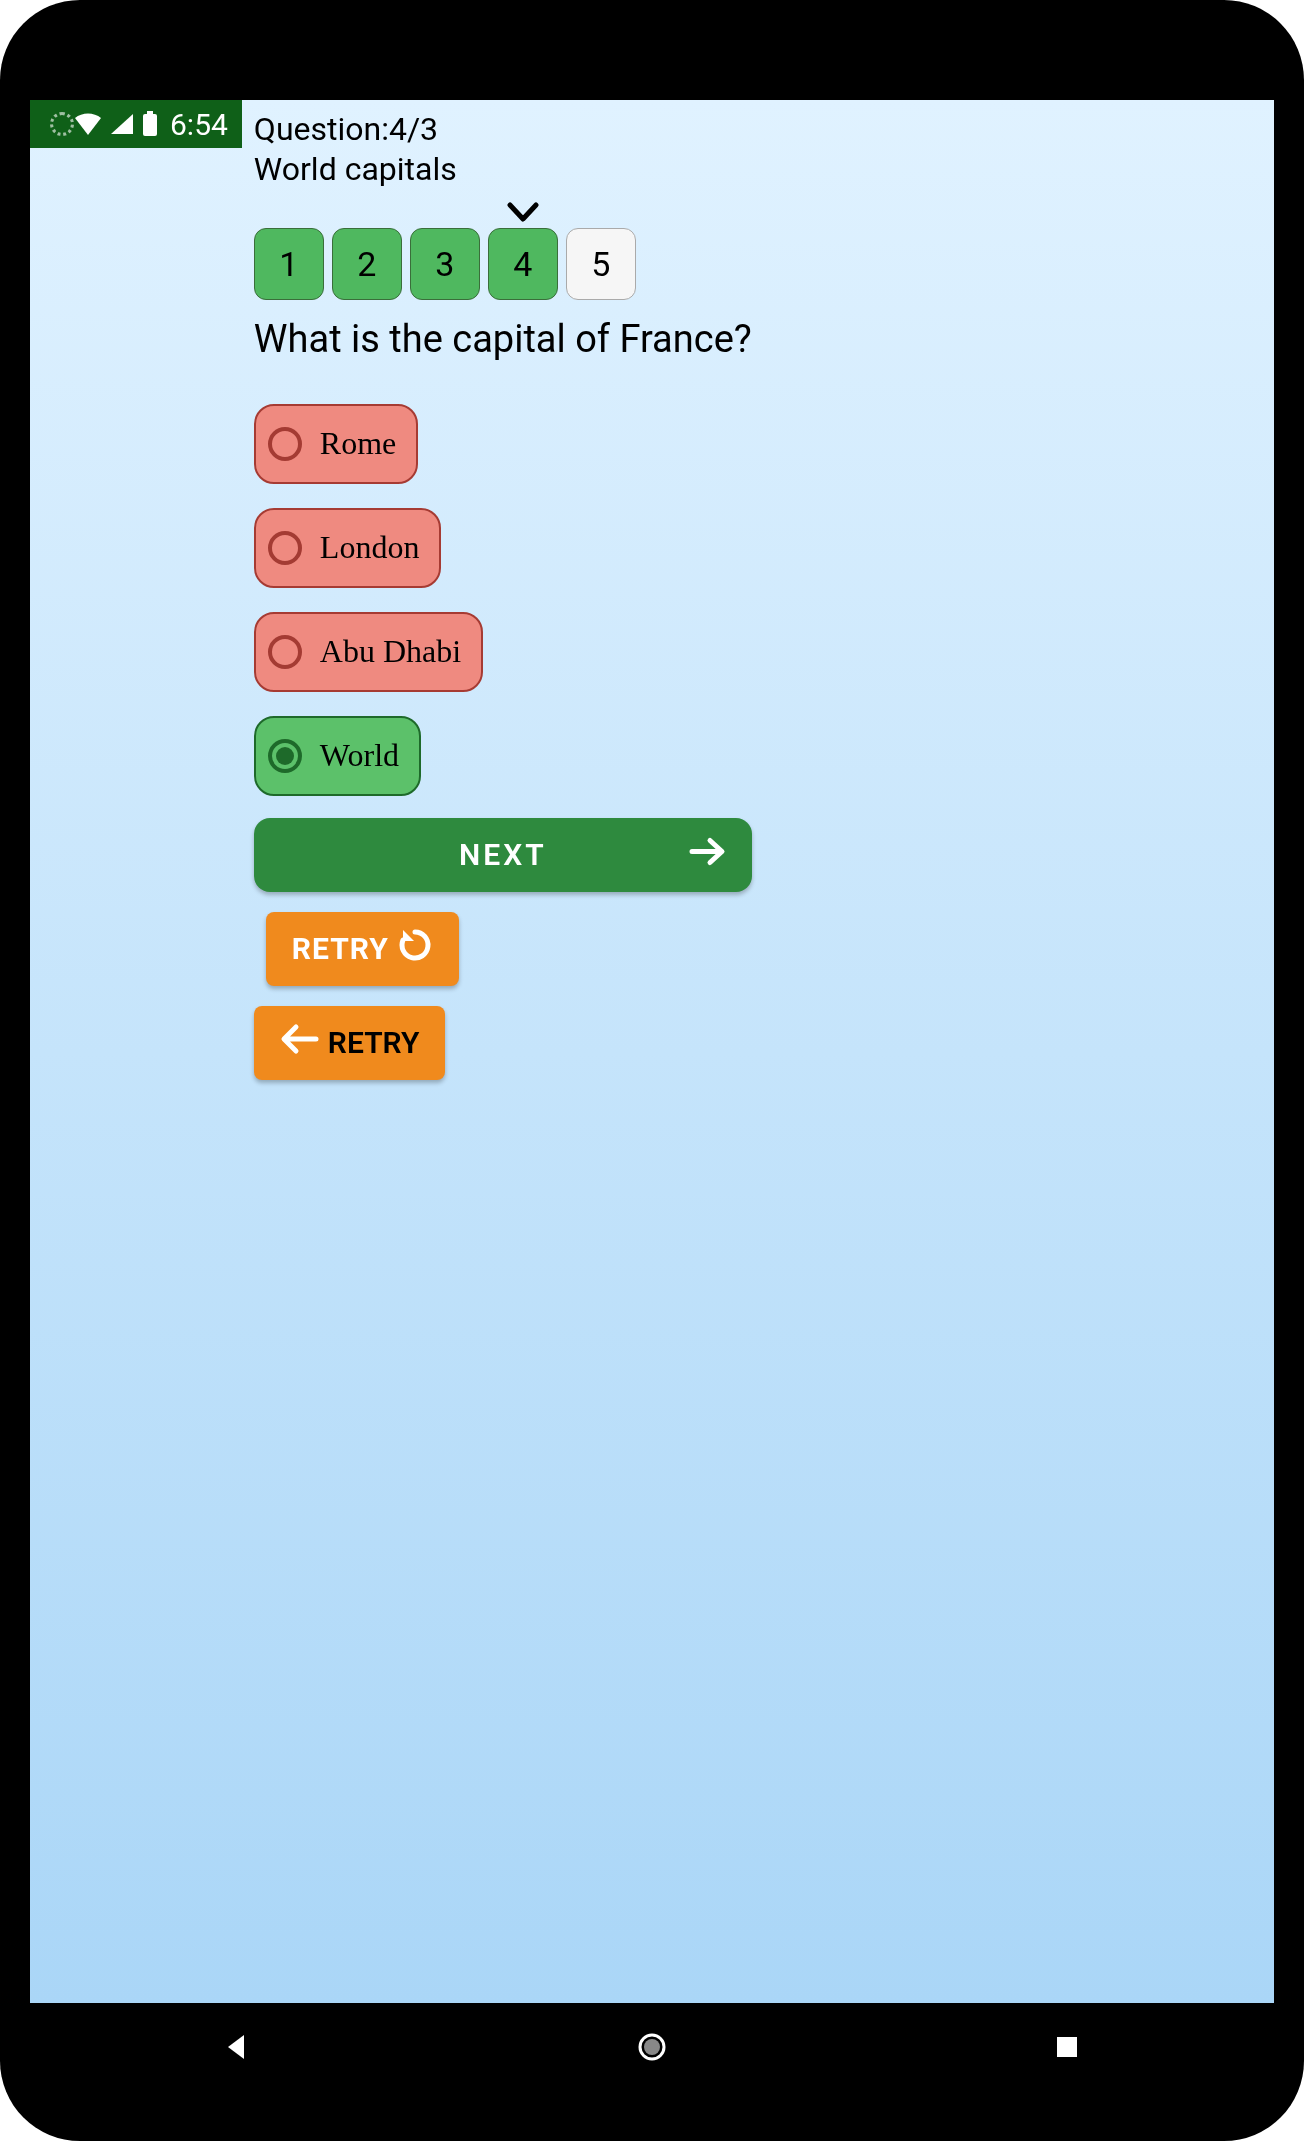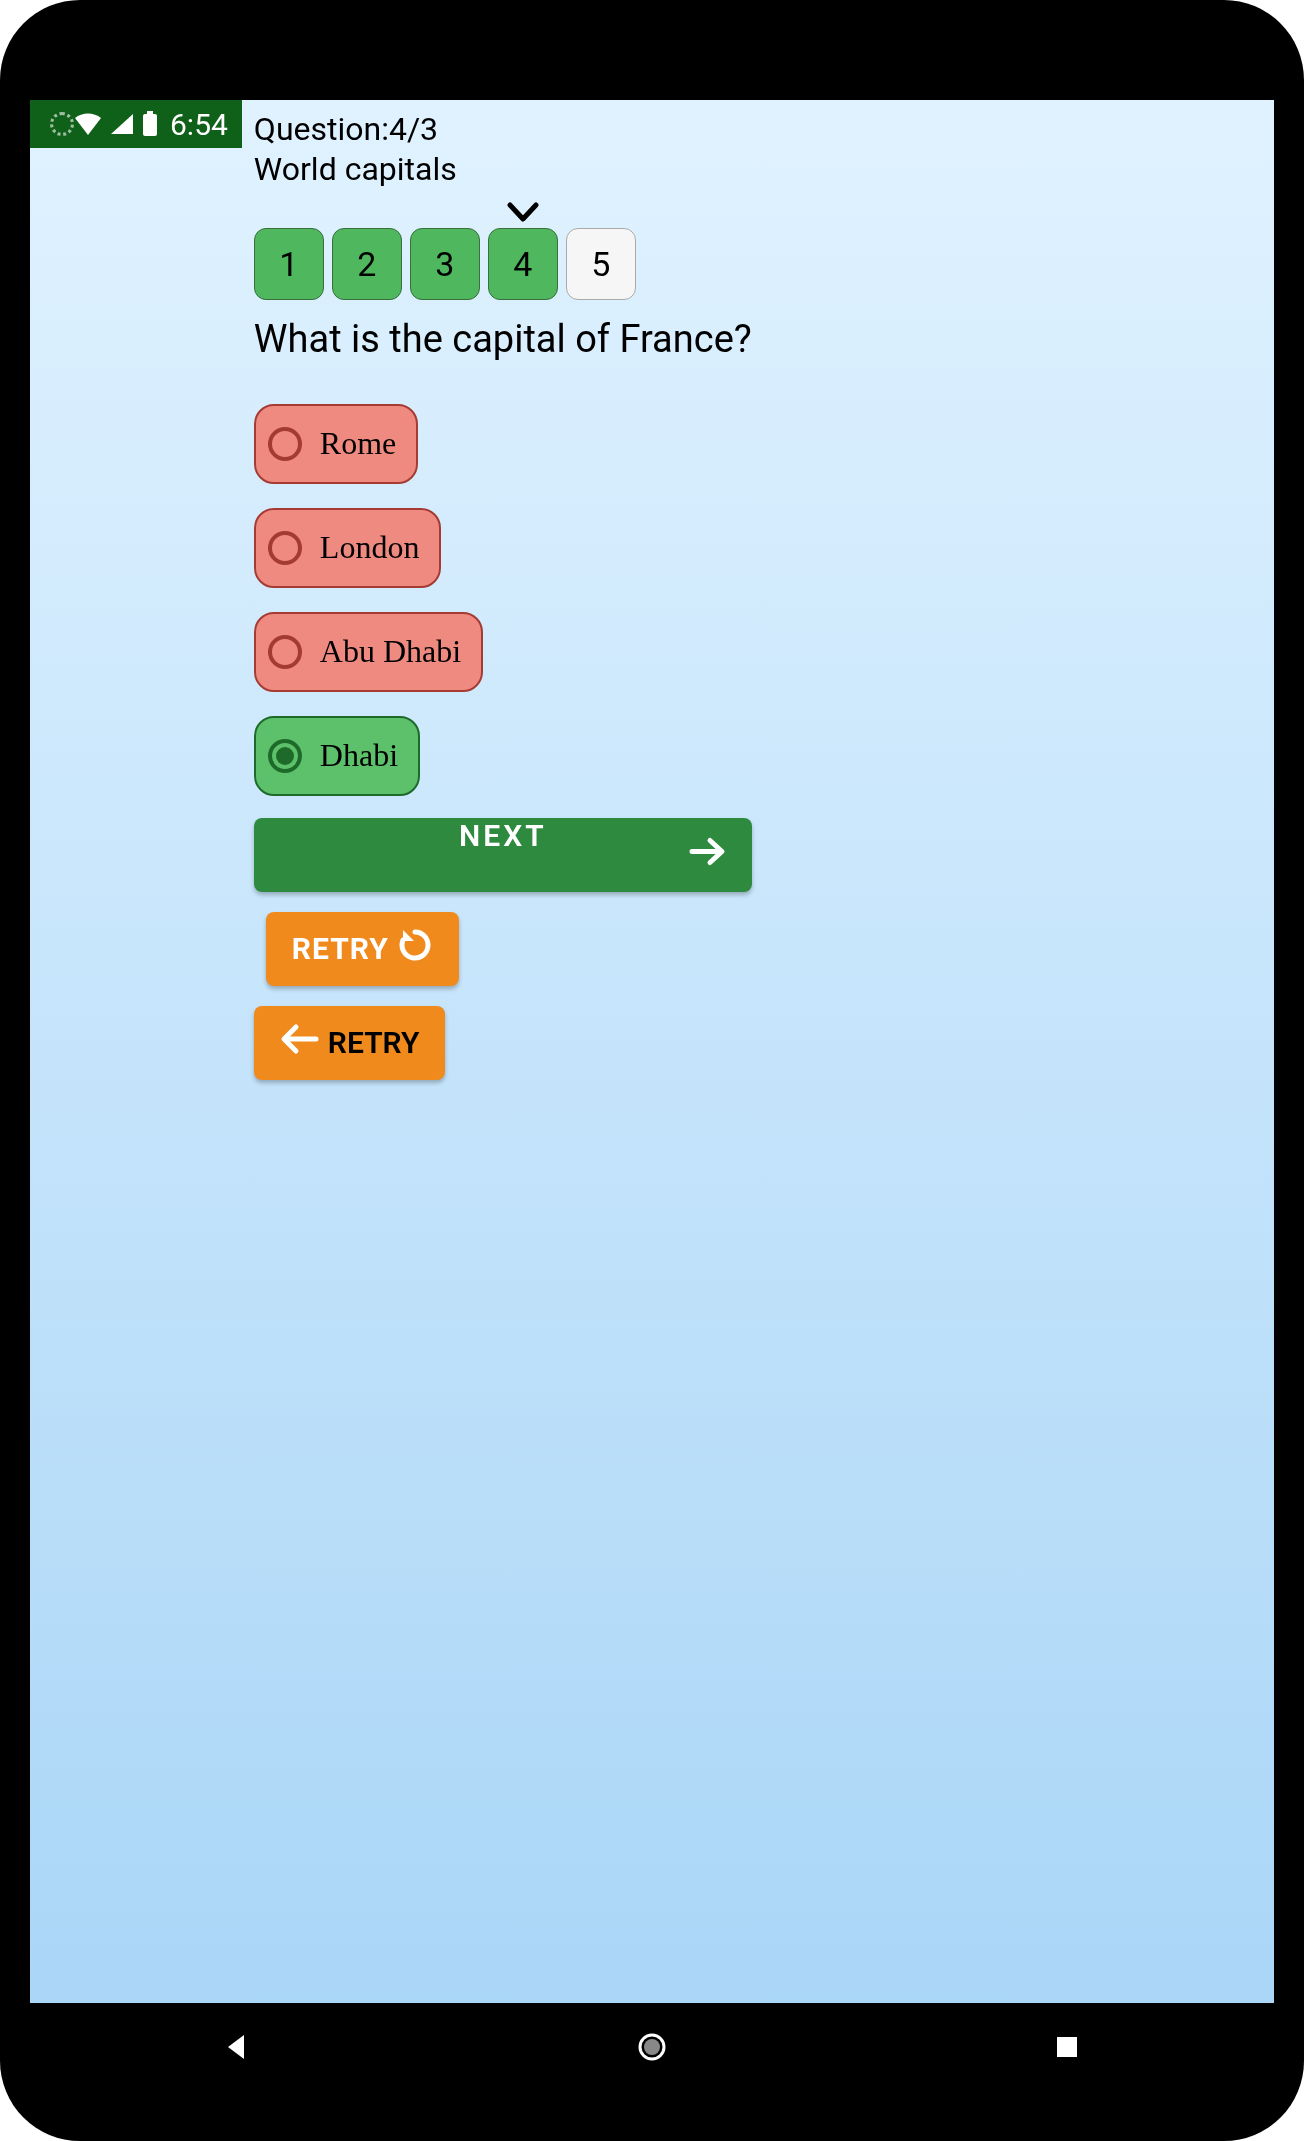--- a/index.html
+++ b/index.html
@@ -161,23 +161,24 @@
     width: 18px;
     height: 18px;
     border-radius: 50%;
     background: #1e6a2a;
     display: none;
   }
   .answer.selected .radio .dot { display: block; }
   .next-btn {
     margin-top: 22px;
     background: #2e8a3e;
-    border-radius: 8px;
+    border-radius: 16px;
     height: 74px;
     display: flex;
+    align-items: center;
     justify-content: center;
     color: #fff;
     font-size: 30px;
     font-weight: 600;
     letter-spacing: 3px;
     position: relative;
     box-shadow: 0 3px 4px rgba(0,0,0,0.25);
   }
   .next-btn .arrow {
     position: absolute;
@@ -275,21 +276,21 @@
               <span>London</span>
             </div>
             <div class="answer wrong">
               <span class="radio"></span>
               <span>Abu Dhabi</span>
             </div>
             <div class="answer correct selected">
               <span class="radio">
                 <span class="dot"></span>
               </span>
-              <span>Dhabi</span>
+              <span>World</span>
             </div>
           </div>
 
         <div class="next-btn">
           <span>NEXT</span>
           <span class="arrow">
             <svg width="42" height="42" viewBox="0 0 42 42">
                 <path d="M6 21 H34 M24 10 L36 21 L24 32" stroke="#fff" stroke-width="5" fill="none" stroke-linecap="round" stroke-linejoin="round"></path>
               </svg>
           </span>

